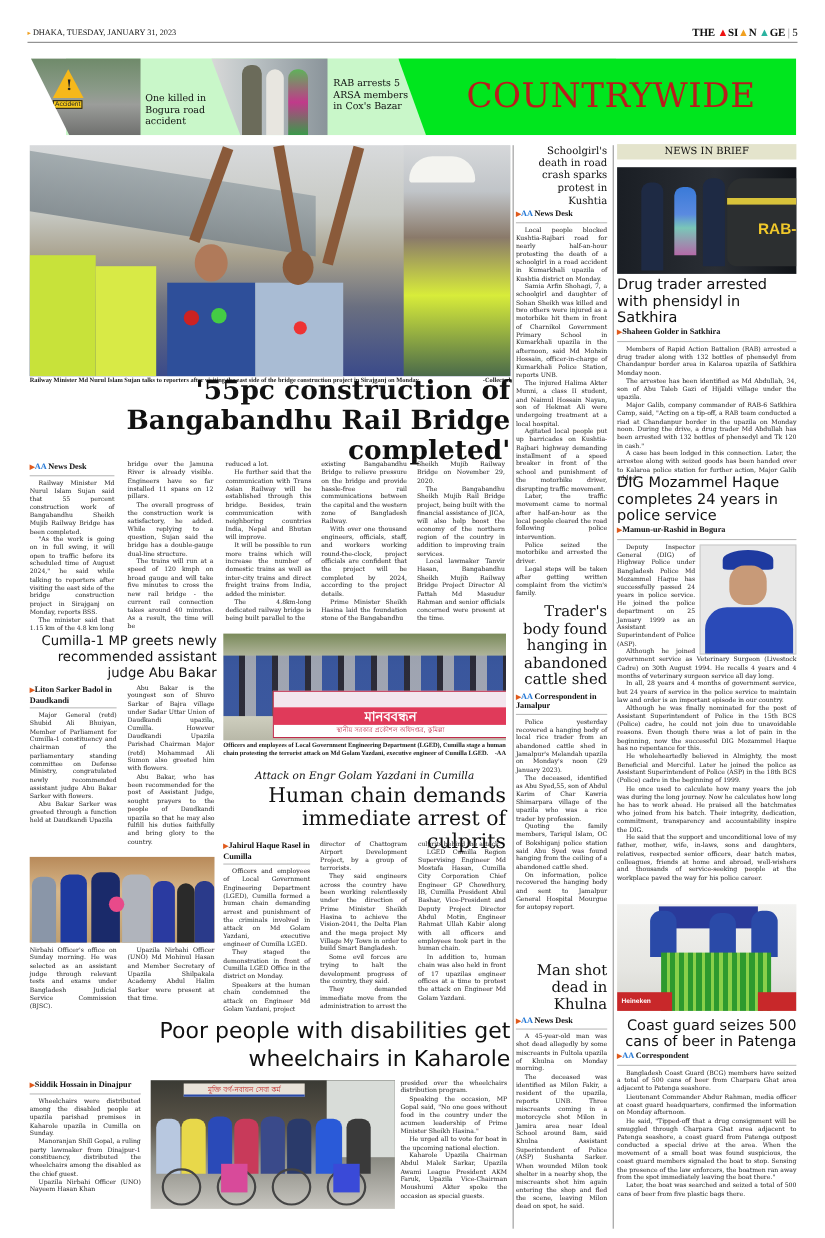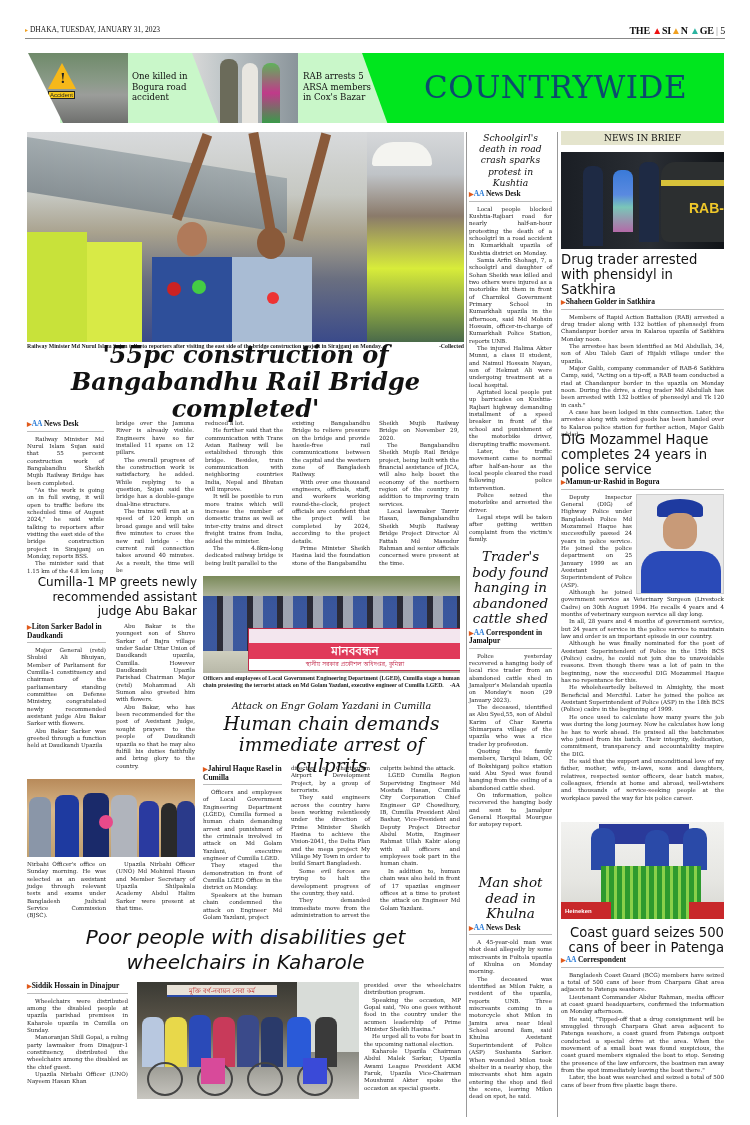--- a/index.html
+++ b/index.html
@@ -4,21 +4,21 @@
 <style>
   * { box-sizing: border-box; margin: 0; padding: 0; }
   html, body { width: 750px; height: 1125px; background: #fff; overflow: hidden; }
   body { font-family: "DejaVu Serif", serif; color: #111; position: relative; }
   .abs { position: absolute; }
   .body-text { font-size: 5.6px; line-height: 7.35px; text-align: justify; color: #222; }
   .body-text p { text-indent: 8px; }
   .byline { font-family: "Liberation Serif", serif; font-weight: bold; font-size: 7.5px; line-height: 8.5px; border-bottom: 1.5px solid #bbb; padding-bottom: 2px; margin-bottom: 4px; }
   .byline .tri { color: #e05a1c; font-size: 6px; }
   .byline .aa { color: #2a7bd6; }
-  .head-serif { font-family: "DejaVu Serif", serif; font-weight: normal; text-align: center; color: #111; font-style: italic; }
+  .head-serif { font-family: "DejaVu Serif", serif; font-weight: normal; text-align: right; color: #111; }
   .caption { font-family: "Liberation Serif", serif; font-weight: bold; font-size: 5.8px; line-height: 7px; color: #222; }
   .photo { overflow: hidden; }
   .vrule { position: absolute; width: 1px; background: #999; }
 </style>
 </head>
 <body>
 
 <div class="abs" style="left:25px;top:25px;font-size:7.5px;font-family:'Liberation Serif',serif;">
   <span style="color:#f0a020;font-size:6px;">▸</span>
   <span>DHAKA, TUESDAY, JANUARY 31, 2023</span>
@@ -29,30 +29,30 @@
   <span style="font-weight:normal;">5</span>
 </div>
 <div class="abs" style="left:25px;top:38px;width:700px;height:1px;background:#888;"></div>
 
 <div class="abs" style="left:60px;top:53px;width:500px;height:70px;background:#c9f7c9;clip-path:polygon(0 0,100% 0,100% 100%,0 100%);"></div>
 <div class="abs photo" style="left:28px;top:53px;width:100px;height:70px;clip-path:polygon(0 0,100% 0,100% 100%,35% 100%);background:linear-gradient(180deg,#6f8a6a 0%,#8a9a88 40%,#9b9d9a 60%,#6f706e 100%);">
   <div style="position:absolute;left:20px;top:10px;width:0;height:0;border-left:14px solid transparent;border-right:14px solid transparent;border-bottom:26px solid #f6b81a;"></div>
   <div style="position:absolute;left:32px;top:18px;font-weight:bold;font-size:13px;color:#222;">!</div>
   <div style="position:absolute;left:20px;top:38px;background:#f6c81a;color:#222;font-size:6px;padding:0 1px;border:1px solid #222;font-family:'Liberation Sans',sans-serif;">Accident</div>
 </div>
-<div class="abs" style="left:132px;top:71px;width:72px;font-size:8.6px;line-height:10.5px;font-family:'DejaVu Serif',serif;">One killed in Bogura road accident</div>
+<div class="abs" style="left:132px;top:85px;width:72px;font-size:8.6px;line-height:10.5px;font-family:'DejaVu Serif',serif;">One killed in Bogura road accident</div>
 <div class="abs photo" style="left:192px;top:53px;width:106px;height:70px;clip-path:polygon(0 0,100% 0,100% 100%,25% 100%);background:linear-gradient(90deg,#d8d8d8 0%,#bfc6c8 30%,#a8b0b4 60%,#8a949a 100%);">
   <div style="position:absolute;left:28px;top:6px;width:18px;height:64px;background:#6b6b5a;border-radius:8px 8px 0 0;"></div>
   <div style="position:absolute;left:50px;top:10px;width:16px;height:60px;background:#e8e6e0;border-radius:8px 8px 0 0;"></div>
   <div style="position:absolute;left:70px;top:10px;width:18px;height:60px;background:linear-gradient(180deg,#5fb25a,#c03a8a,#3a9a4a);border-radius:8px 8px 0 0;"></div>
 </div>
 <div class="abs" style="left:303px;top:71px;width:72px;font-size:8.6px;line-height:10.5px;">RAB arrests 5 ARSA members in Cox's Bazar</div>
 
 <div class="abs" style="left:362px;top:53px;width:362px;height:70px;background:#00e61e;clip-path:polygon(0 0,100% 0,100% 100%,7% 100%);">
-  <div style="position:absolute;left:62px;top:16px;font-family:'DejaVu Serif',serif;font-size:31px;color:#0c4a6e;letter-spacing:0.5px;">COUNTRYWIDE</div>
+  <div style="position:absolute;left:62px;top:16px;font-family:'DejaVu Serif',serif;font-size:31px;color:#b91c1c;letter-spacing:0.5px;">COUNTRYWIDE</div>
 </div>
 
 <div class="abs photo" style="left:27px;top:132px;width:437px;height:210px;background:linear-gradient(180deg,#d8dadc 0%,#c6c8c2 30%,#a9a28e 48%,#6a6f80 70%,#3a4a8a 100%);">
   <div style="position:absolute;left:0;top:5px;width:260px;height:55px;background:linear-gradient(180deg,#9aa4a8,#7c868c);transform:skewY(9deg);transform-origin:left;opacity:.85;"></div>
   <div style="position:absolute;left:160px;top:0;width:10px;height:90px;background:#8a5a3a;transform:rotate(20deg);"></div>
   <div style="position:absolute;left:230px;top:0;width:10px;height:100px;background:#8a5a3a;transform:rotate(-10deg);"></div>
   <div style="position:absolute;left:280px;top:0;width:10px;height:110px;background:#8a5a3a;transform:rotate(15deg);"></div>
   <div style="position:absolute;left:0;top:100px;width:60px;height:110px;background:#c8e23a;"></div>
   <div style="position:absolute;left:60px;top:110px;width:55px;height:100px;background:#d8ea46;"></div>
   <div style="position:absolute;left:125px;top:125px;width:80px;height:85px;background:#2e4f9a;"></div>

